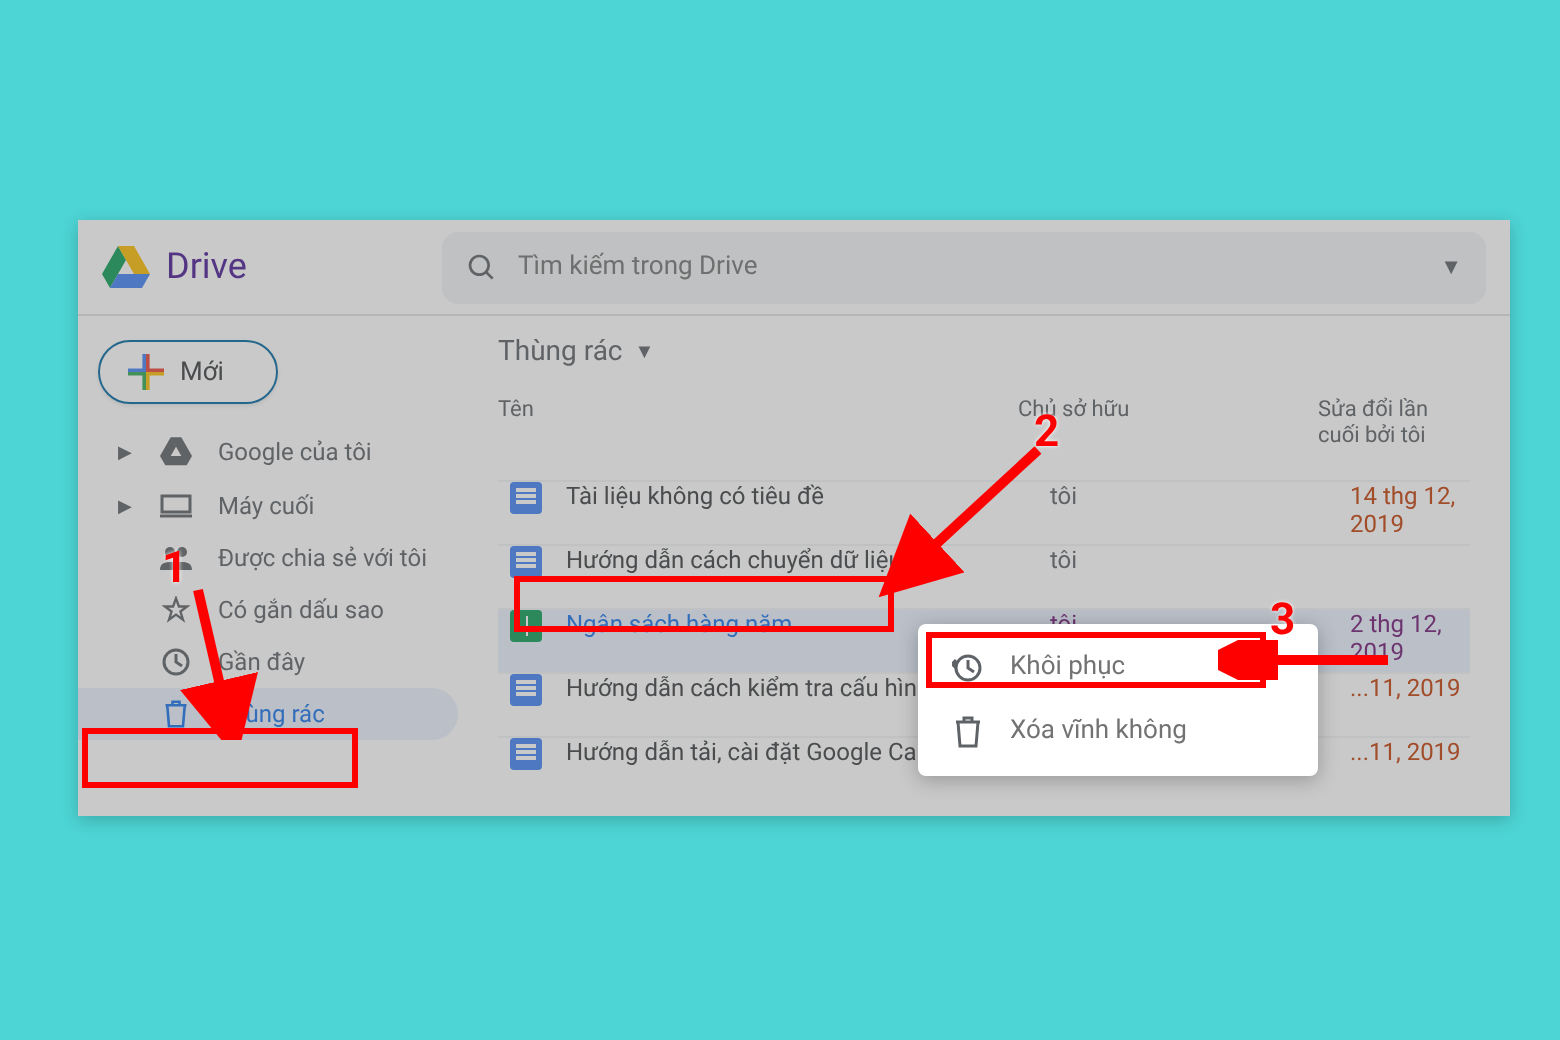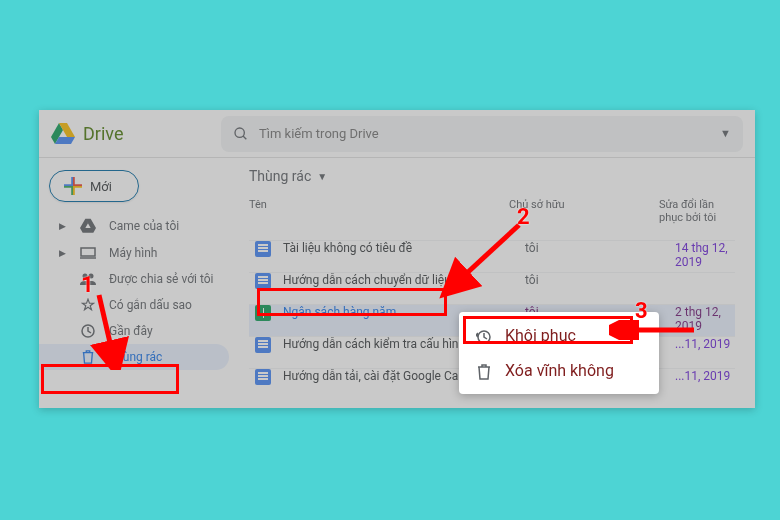--- a/index.html
+++ b/index.html
@@ -3,21 +3,21 @@
 <meta charset="utf-8">
 <style>
 *{margin:0;padding:0;box-sizing:border-box;font-family:Roboto,Arial,sans-serif}
 body{background:#4dd4d4;width:780px;height:520px;position:relative}
 .frame{position:absolute;left:7px;top:10px;width:766px;height:500px;background:#4dd4d4}
 .app{position:absolute;left:32px;top:100px;width:716px;height:298px;background:#fff;overflow:hidden;box-shadow:0 2px 8px rgba(0,0,0,.2)}
 .dim{position:absolute;inset:0;background:rgba(100,100,100,.35);pointer-events:none;z-index:5}
 .topbar{display:flex;align-items:center;height:48px;padding:0 12px;border-bottom:1px solid #e0e0e0}
 .logo-wrap{display:flex;align-items:center;gap:8px;min-width:170px}
 .logo-tri{width:24px;height:22px;position:relative}
-.brand{font-size:18px;color:#4d7c0f}
+.brand{font-size:18px;color:#4c1d95}
 .searchbar{flex:1;display:flex;align-items:center;background:#f1f3f4;border-radius:8px;height:36px;padding:0 12px;color:#5f6368;gap:10px}
 .searchbar input{border:0;background:transparent;flex:1;font-size:13px;outline:none;color:#0f766e}
 .caret-down{margin-left:8px;color:#5f6368;font-size:11px}
 .body{display:flex;height:calc(100% - 48px)}
 .sidebar{width:190px;padding:8px 0}
 .newbtn{display:flex;align-items:center;gap:8px;margin:4px 10px 10px;padding:6px 14px;border:1px solid #0369a1;border-radius:20px;box-shadow:0 1px 2px rgba(0,0,0,.1);font-size:13px;color:#3c4043;width:90px}
 .plus{width:18px;height:18px;background:conic-gradient(#ea4335 0 25%,#fbbc04 25% 50%,#34a853 50% 75%,#4285f4 75%);clip-path:polygon(40% 0,60% 0,60% 40%,100% 40%,100% 60%,60% 60%,60% 100%,40% 100%,40% 60%,0 60%,0 40%,40% 40%)}
 .navitem{display:flex;align-items:center;gap:12px;padding:6px 10px 6px 20px;font-size:12px;color:#5f6368;border-radius:0 16px 16px 0}
 .navitem.active{color:#1a73e8;background:#e8f0fe}
 .navitem .chev{width:8px;font-size:9px;color:#5f6368}
@@ -31,24 +31,24 @@
 .col-mod{flex:1}
 .row{display:flex;align-items:flex-start;height:32px;font-size:12px;color:#3c4043;border-top:1px solid #f1f3f4}
 .row.selected{background:#e8f0fe;color:#1a73e8}
 .ficon{width:16px;height:16px;margin-right:12px;margin-left:6px;border-radius:2px}
 .fdoc{background:#4285f4;position:relative}
 .fdoc::after{content:"";position:absolute;left:3px;top:3px;right:3px;height:2px;background:#fff;box-shadow:0 3px 0 #fff,0 6px 0 #fff}
 .fsheet{background:#0f9d58;position:relative}
 .fsheet::after{content:"";position:absolute;left:3px;top:3px;right:3px;bottom:3px;background:linear-gradient(#fff,#fff) center/1px 100% no-repeat,linear-gradient(#fff,#fff) center/100% 1px no-repeat}
 .rname{width:242px;white-space:nowrap;overflow:hidden;text-overflow:ellipsis}
 .rowner{width:150px;color:#5f6368}
-.rmod{flex:1;color:#6d28d9}
+.rmod{flex:1;color:#c2410c}
 .row.selected .rowner,.row.selected .rmod{color:#701a75}
 .ctxmenu{position:absolute;left:420px;top:202px;width:200px;background:#fff;border-radius:4px;box-shadow:0 2px 10px rgba(0,0,0,.25);padding:6px 0;z-index:10}
-.ctxitem{display:flex;align-items:flex-end;gap:12px;padding:8px 16px;font-size:16px;color:#7f1d1d}
+.ctxitem{display:flex;align-items:flex-start;gap:12px;padding:8px 16px;font-size:13px;color:#737373}
 .cicon{width:18px;color:#5f6368;display:flex;justify-content:center}
 
 .redbox{position:absolute;border:3px solid #ff0000;z-index:20;pointer-events:none}
 .num{position:absolute;color:#ff0000;font-weight:700;font-size:22px;z-index:22;text-shadow:0 0 2px #fff}
 .arrow{position:absolute;z-index:21;pointer-events:none}
 </style>
 </head>
 <body>
 
 <div class="frame">
@@ -79,31 +79,31 @@
         <span class="plus"></span>
         <span>Mới</span>
       </div>
       <div class="navitem">
         <span class="chev">▶</span>
         <span class="nicon">
               <svg width="16" height="16" viewBox="0 0 24 22">
                 <path fill="#5f6368" d="M8 0L0 14l4 7 8-14z M8 0h8l8 14h-8z M4 21h16l4-7H8z"></path>
               </svg>
             </span>
-        <span>Came của tôi</span>
+        <span>Google của tôi</span>
       </div>
       <div class="navitem">
         <span class="chev">▶</span>
         <span class="nicon">
               <svg width="16" height="12" viewBox="0 0 16 12" fill="none" stroke="#5f6368" stroke-width="1.5">
                 <rect x="1" y="1" width="14" height="8"></rect>
                 <line x1="0" y1="11" x2="16" y2="11"></line>
               </svg>
             </span>
-        <span>Máy hình</span>
+        <span>Máy cuối</span>
       </div>
       <div class="navitem">
         <span class="chev"></span>
         <span class="nicon">
               <svg width="16" height="12" viewBox="0 0 16 12" fill="#5f6368">
                 <circle cx="5" cy="3" r="2.5"></circle>
                 <circle cx="11" cy="3" r="2.5"></circle>
                 <path d="M0 12c0-3 2-4 5-4s5 1 5 4z M6 12c0-3 2-4 5-4s5 1 5 4z"></path>
               </svg>
             </span>
@@ -140,21 +140,21 @@
     </div>
 
     <div class="main">
       <div class="crumb">
         <span>Thùng rác</span>
         <span style="font-size:10px">▼</span>
       </div>
       <div class="cols">
         <div class="col-name">Tên</div>
         <div class="col-owner">Chủ sở hữu</div>
-        <div class="col-mod">Sửa đổi lần phục bởi tôi</div>
+        <div class="col-mod">Sửa đổi lần cuối bởi tôi</div>
       </div>
       <div class="row">
             <div class="ficon fdoc"></div>
             <div class="rname">Tài liệu không có tiêu đề</div>
             <div class="rowner">tôi</div>
             <div class="rmod">14 thg 12, 2019</div>
           </div>
       <div class="row">
             <div class="ficon fdoc"></div>
             <div class="rname">Hướng dẫn cách chuyển dữ liệu từ...</div>

